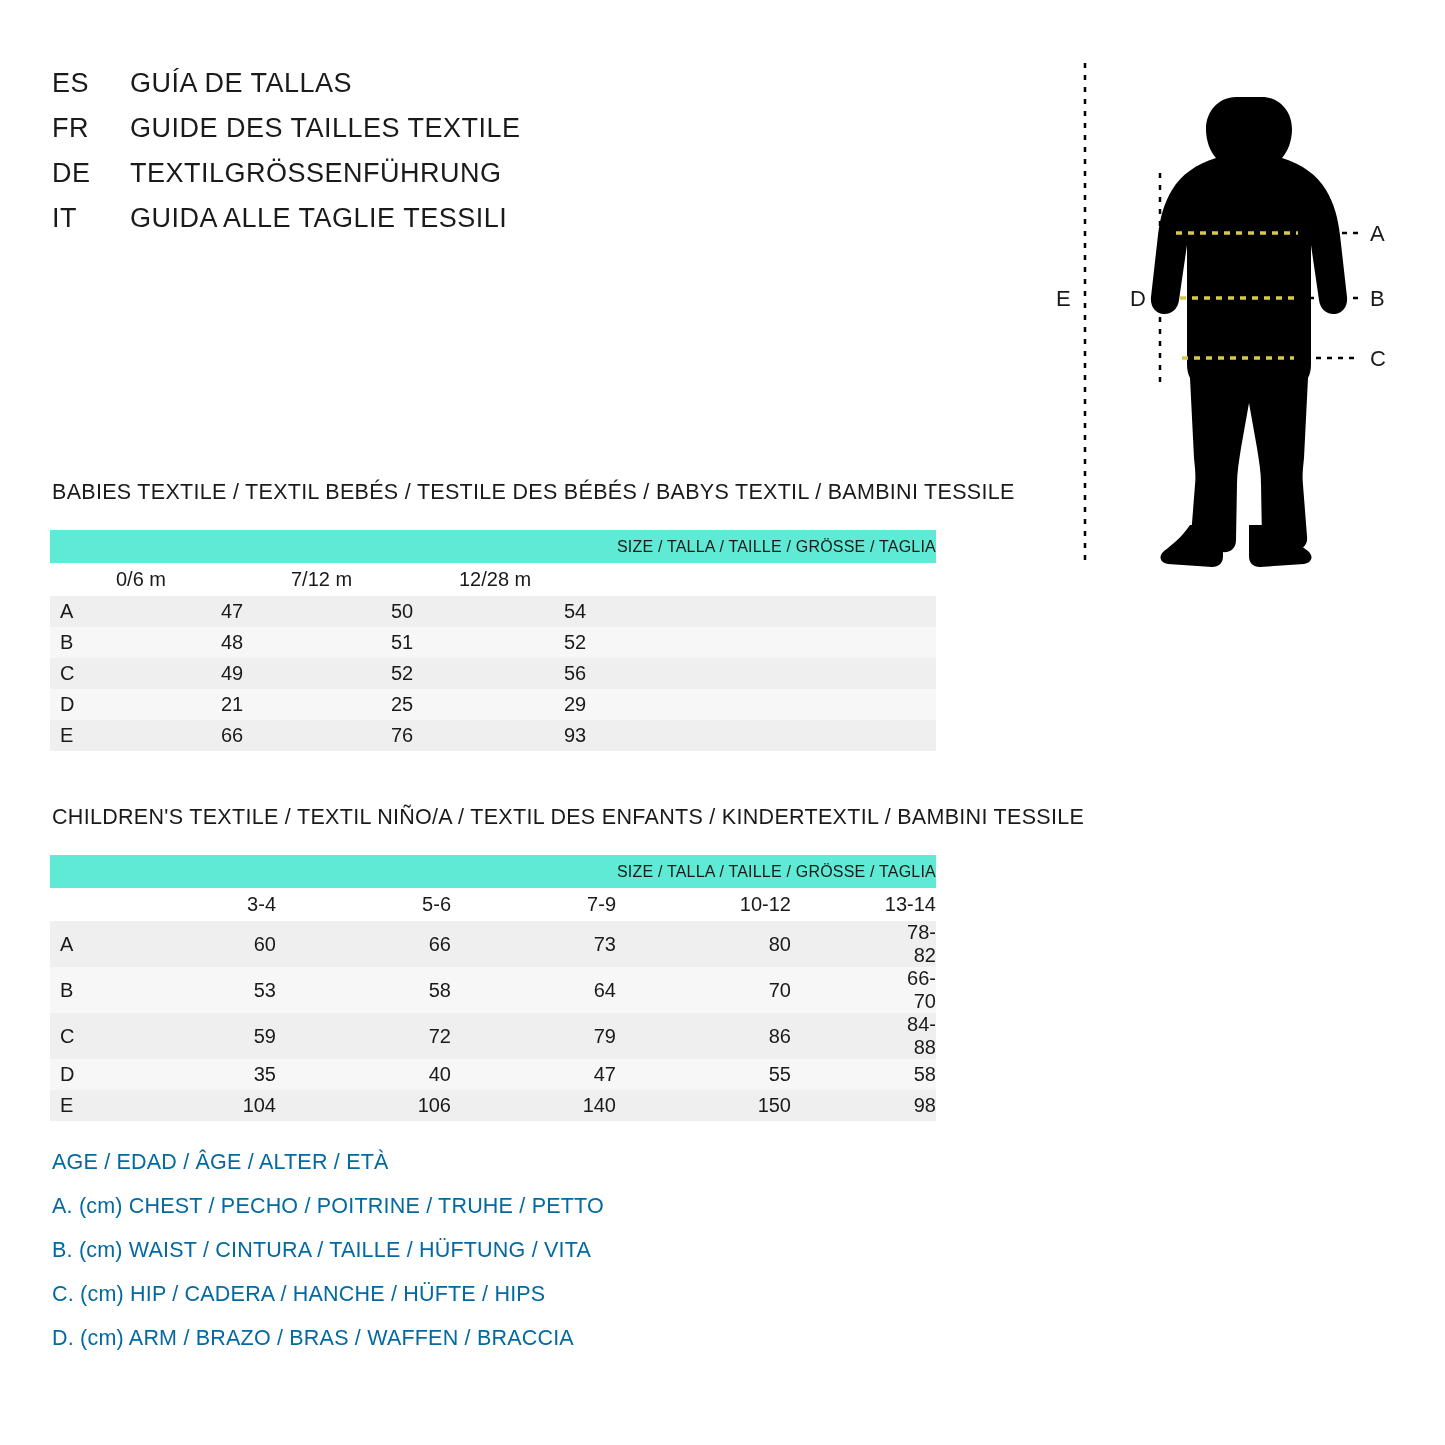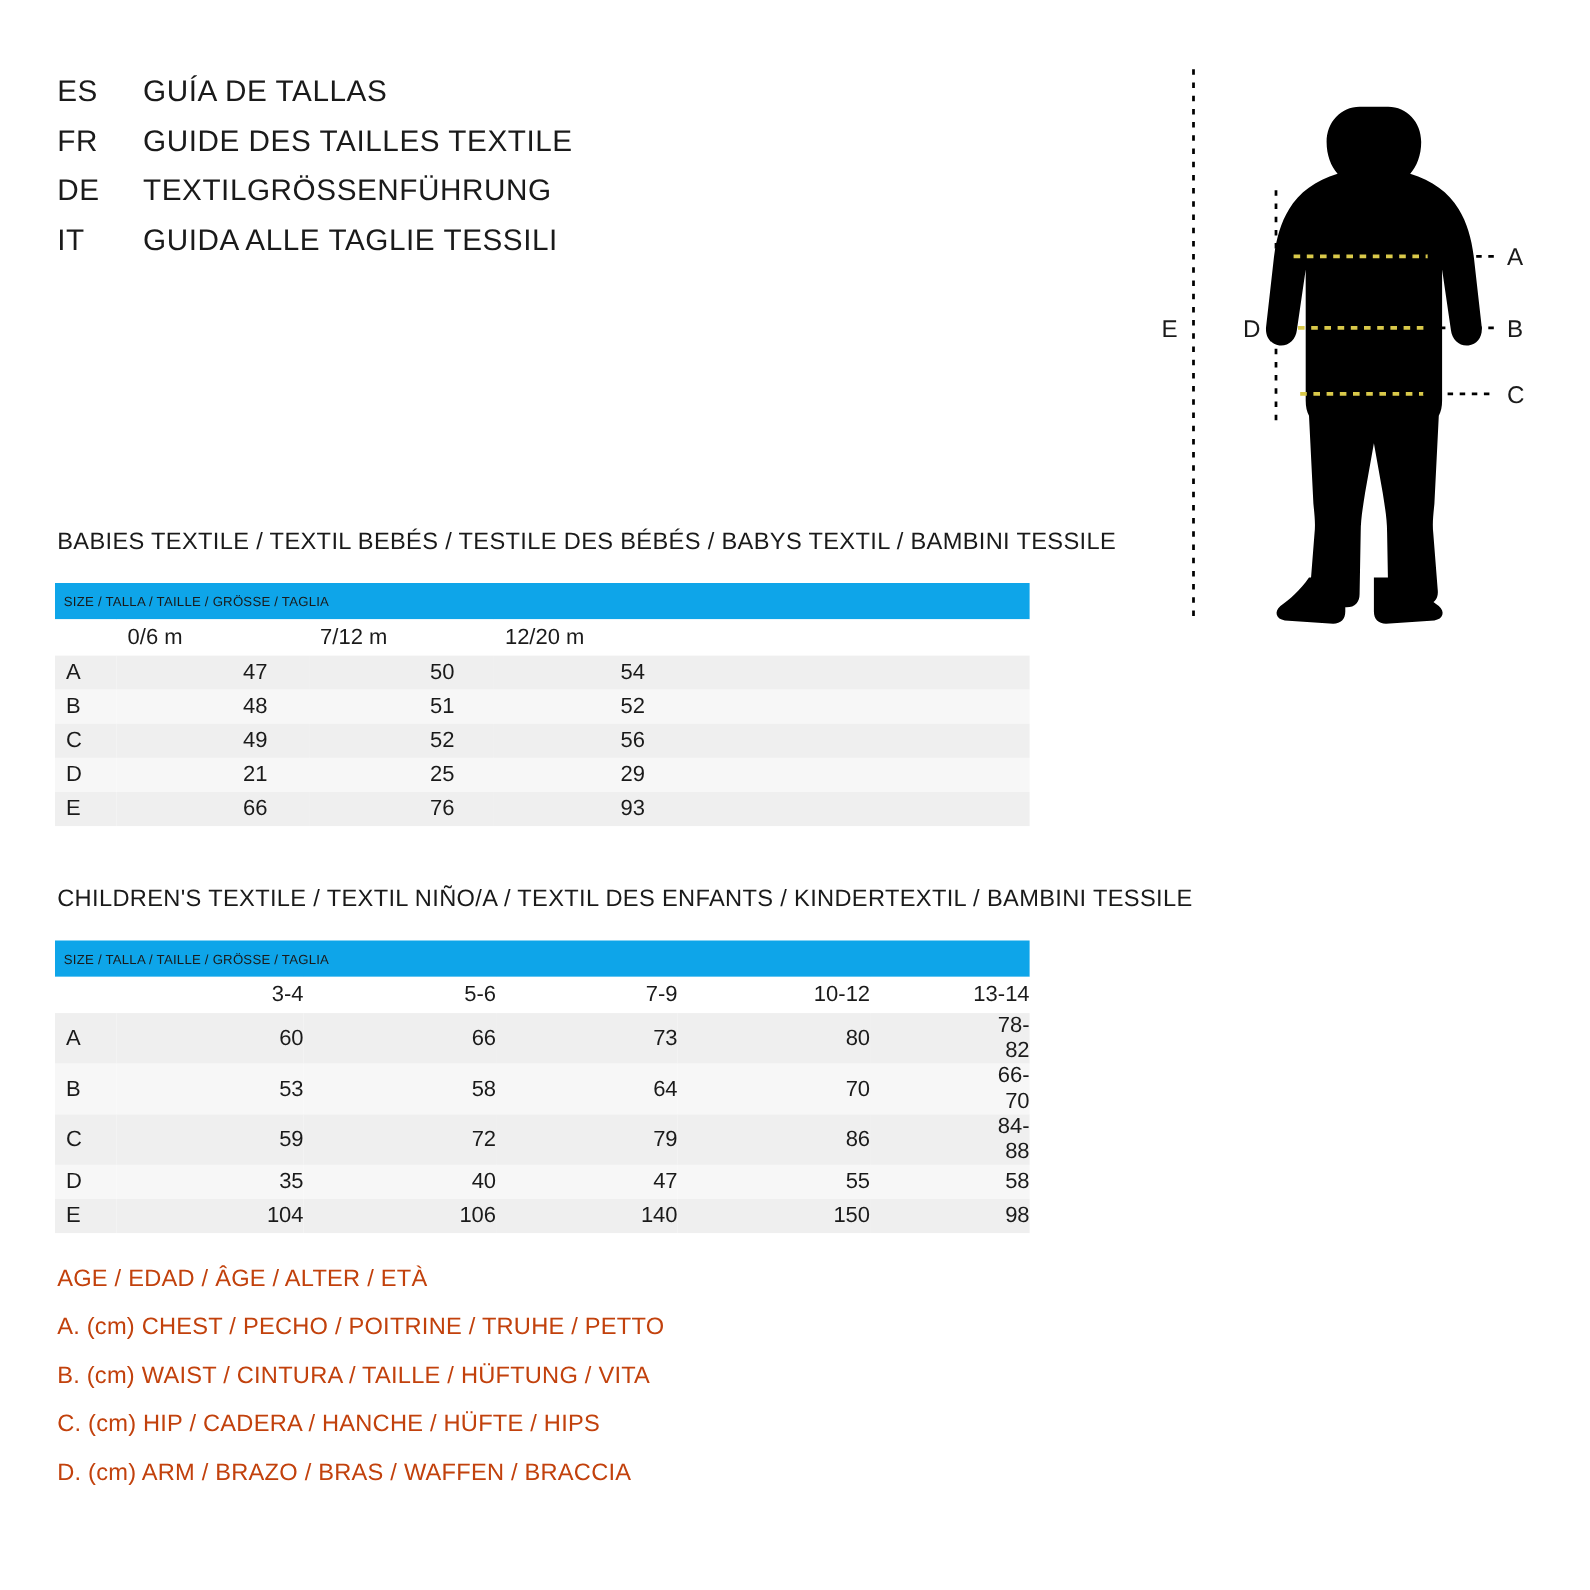--- a/index.html
+++ b/index.html
@@ -71,25 +71,26 @@
   }
   #babies-table { left: 50px; top: 530px; width: 886px; }
   #children-table { left: 50px; top: 855px; width: 886px; }
 
   .size-table tr { height: 31px; }
   .size-table td {
     padding: 0;
     vertical-align: middle;
   }
   .size-table .band-row td {
-    background: #0ea5e9;
-    font-size: 12px;
+    background: #5eead4;
+    font-size: 16px;
     letter-spacing: 0.2px;
     padding-left: 8px;
     height: 33px;
+    text-align: right;
   }
   .size-table .header-row td {
     background: #ffffff;
     height: 33px;
   }
   .size-table .data-row td {
     background: #efefef;
   }
   .size-table .data-row.alt td {
     background: #f7f7f7;
@@ -112,21 +113,21 @@
   
   #legend-block {
     position: absolute;
     left: 52px;
     top: 1140px;
     width: 760px;
   }
   .legend-line {
     font-size: 21.5px;
     letter-spacing: 0.2px;
-    color: #c2410c;
+    color: #0369a1;
     height: 44px;
     line-height: 44px;
     white-space: nowrap;
   }
 </style>
 </head>
 <body>
 
 <div id="title-block">
   <div class="title-row">
@@ -221,21 +222,21 @@
 
 <table class="size-table" id="babies-table">
   <tbody>
       <tr class="band-row">
     <td colspan="4">SIZE / TALLA / TAILLE / GRÖSSE / TAGLIA</td>
   </tr>
   <tr class="header-row">
     <td class="cell-label"></td>
     <td class="hdr-cell" style="width:165px">0/6 m</td>
     <td class="hdr-cell" style="width:158px">7/12 m</td>
-    <td class="hdr-cell">12/20 m</td>
+    <td class="hdr-cell">12/28 m</td>
   </tr>
   <tr class="data-row">
     <td class="cell-label">A</td>
     <td class="cell-val" style="padding-left:115px">47</td>
     <td class="cell-val" style="padding-left:110px">50</td>
     <td class="cell-val" style="padding-left:115px">54</td>
   </tr>
   <tr class="data-row alt">
     <td class="cell-label">B</td>
     <td class="cell-val" style="padding-left:115px">48</td>

